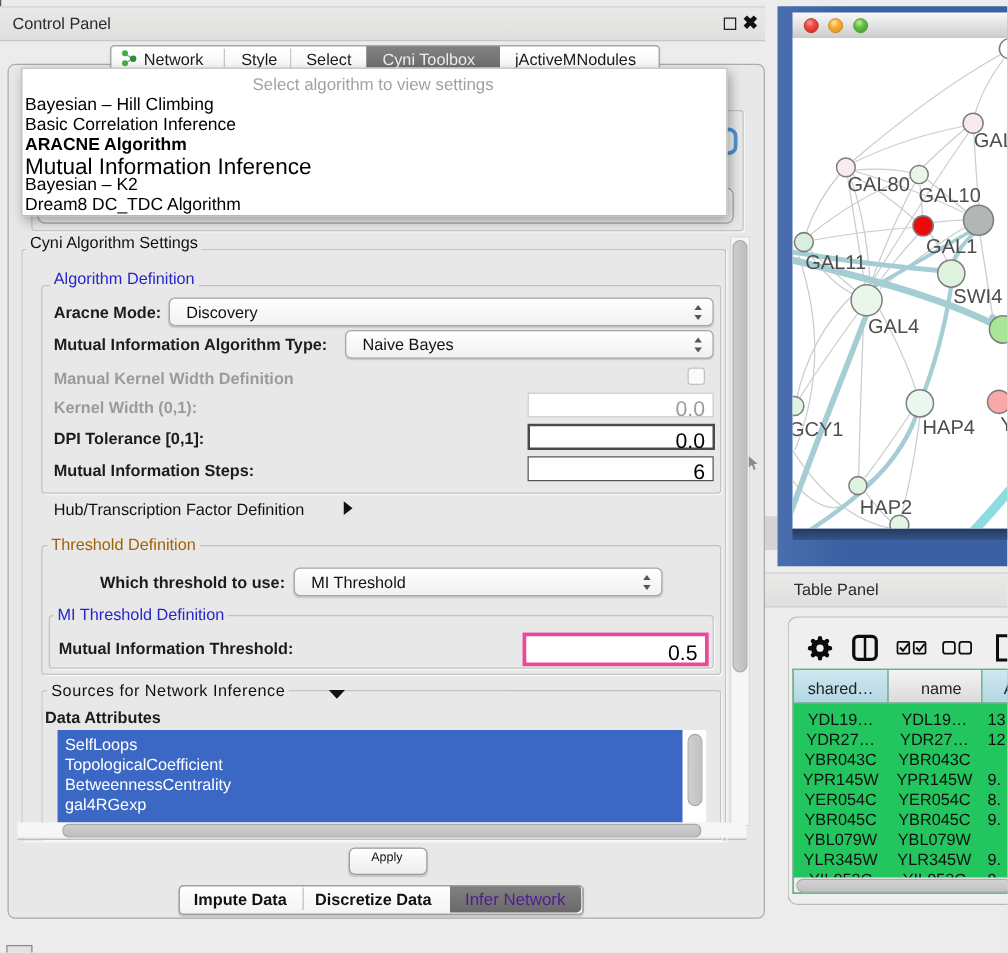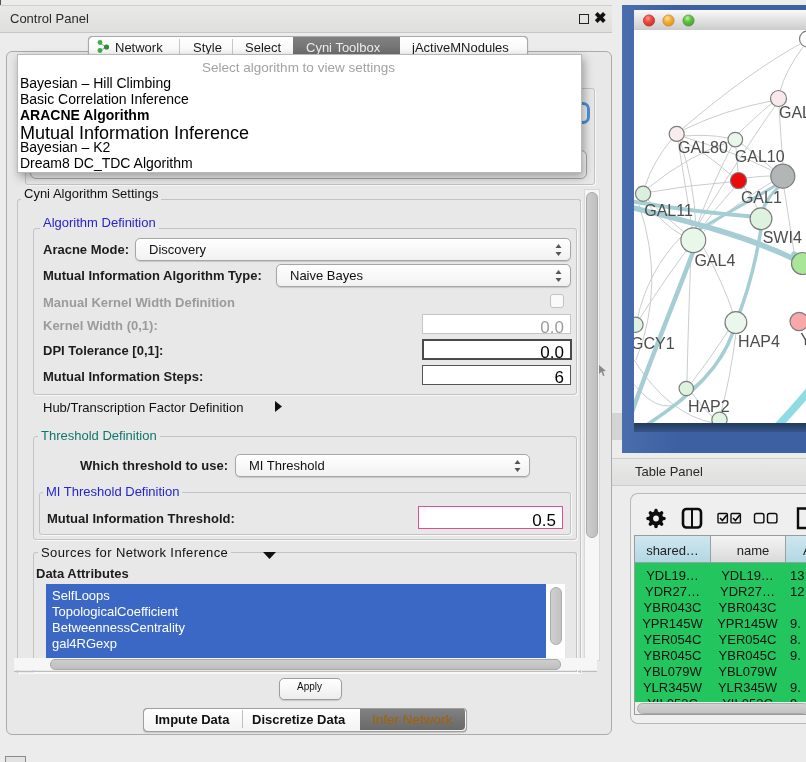--- a/index.html
+++ b/index.html
@@ -98,34 +98,34 @@
 <div class="abs field" style="left:422px;top:365px;width:147px;height:18px;border:1.5px solid #555;">
     <span style="top:2px;">6</span>
   </div>
 
 <div class="abs" style="left:43px;top:400px;font-size:13px;color:#111;">Hub/Transcription Factor Definition</div>
 <svg class="abs" style="left:273px;top:400px;" width="11" height="13" viewBox="0 0 11 13">
     <path d="M2 1 L9 6.5 L2 12 Z" fill="#111"></path>
   </svg>
 
 <div class="abs etch" style="left:33px;top:436px;width:542px;height:102px;"></div>
-<div class="abs gtitle" style="left:38px;top:429px;color:#0f766e;">Threshold Definition</div>
+<div class="abs gtitle" style="left:38px;top:429px;color:#a16207;">Threshold Definition</div>
 <div class="abs lbl" style="left:80px;top:458px;">Which threshold to use:</div>
 <div class="abs combo" style="left:235px;top:454px;width:293px;height:21px;">
     <span class="tx">MI Threshold</span>
 <svg class="arr" viewBox="0 0 9 14">
       <path d="M4.5 1 L7.5 5 L1.5 5 Z" fill="#555"></path>
       <path d="M4.5 13 L7.5 9 L1.5 9 Z" fill="#555"></path>
     </svg>
   </div>
 
 <div class="abs etch" style="left:39px;top:492px;width:530px;height:41px;"></div>
 <div class="abs gtitle" style="left:43px;top:485px;color:#2525cc;">MI Threshold Definition</div>
 <div class="abs lbl" style="left:47px;top:511px;">Mutual Information Threshold:</div>
-<div class="abs field" style="left:418px;top:506px;width:143px;height:21px;border:1px solid #ec4899;">
+<div class="abs field" style="left:418px;top:506px;width:143px;height:21px;border:3px solid #ec4899;">
     <span style="top:4px;">0.5</span>
   </div>
 
 <div class="abs etch" style="left:33px;top:552px;width:542px;height:119px;border-bottom:none;border-radius:3px 3px 0 0;"></div>
 <div class="abs gtitle" style="left:38px;top:546px;color:#111;letter-spacing:0.4px;">Sources for Network Inference</div>
 <svg class="abs" style="left:262px;top:550px;" width="15" height="10" viewBox="0 0 15 10">
     <path d="M1 2 L14 2 L7.5 9 Z" fill="#111"></path>
   </svg>
 <div class="abs lbl" style="left:36px;top:566px;">Data Attributes</div>
 
@@ -142,21 +142,21 @@
 
 <div class="abs" style="left:279px;top:678px;width:61px;height:20px;background:linear-gradient(#ffffff,#ededed);border:1px solid #9d9d9d;border-radius:5px;box-shadow:0 1px 1px rgba(0,0,0,.15);"></div>
 <div class="abs" style="left:279px;top:681px;width:61px;text-align:center;font-size:10px;color:#111;">Apply</div>
 
 <div class="abs" style="left:143px;top:708px;width:322px;height:22px;background:linear-gradient(#ffffff,#f3f3f3);border:1px solid #a0a0a0;border-radius:4px;box-shadow:0 1px 1px rgba(0,0,0,.15);"></div>
 <div class="abs" style="left:360px;top:708px;width:105px;height:22px;background:linear-gradient(#828282,#696969);border-radius:0 4px 4px 0;"></div>
 <div class="abs" style="left:242px;top:710px;width:1px;height:18px;background:#c0c0c0;"></div>
 <div class="abs" style="left:143px;top:708px;width:322px;height:22px;border:1px solid #a0a0a0;border-radius:4px;"></div>
 <div class="abs" style="left:155px;top:712px;font-size:13px;color:#111;font-weight:bold;">Impute Data</div>
 <div class="abs" style="left:252px;top:712px;font-size:13px;color:#111;font-weight:bold;">Discretize Data</div>
-<div class="abs" style="left:372px;top:712px;font-size:13.5px;color:#a16207;">Infer Network</div>
+<div class="abs" style="left:372px;top:712px;font-size:13.5px;color:#4c1d95;">Infer Network</div>
 
 <div class="abs" style="left:17px;top:54px;width:563px;height:117px;background:#fff;border:1px solid #b9b9b9;box-shadow:2px 4px 9px rgba(0,0,0,.35);"></div>
 <div class="abs" style="left:17px;top:60px;width:563px;text-align:center;font-size:13.5px;color:#a2a2a2;">Select algorithm to view settings</div>
 <div class="abs" style="left:20px;top:75px;font-size:14px;color:#000;">Bayesian – Hill Climbing</div>
 <div class="abs" style="left:20px;top:91px;font-size:14px;color:#000;">Basic Correlation Inference</div>
 <div class="abs" style="left:20px;top:107px;font-size:14px;color:#000;font-weight:bold;">ARACNE Algorithm</div>
 <div class="abs" style="left:20px;top:123px;font-size:18px;color:#000;">Mutual Information Inference</div>
 <div class="abs" style="left:20px;top:139px;font-size:14px;color:#000;">Bayesian – K2</div>
 <div class="abs" style="left:20px;top:155px;font-size:14px;color:#000;">Dream8 DC_TDC Algorithm</div>
 

